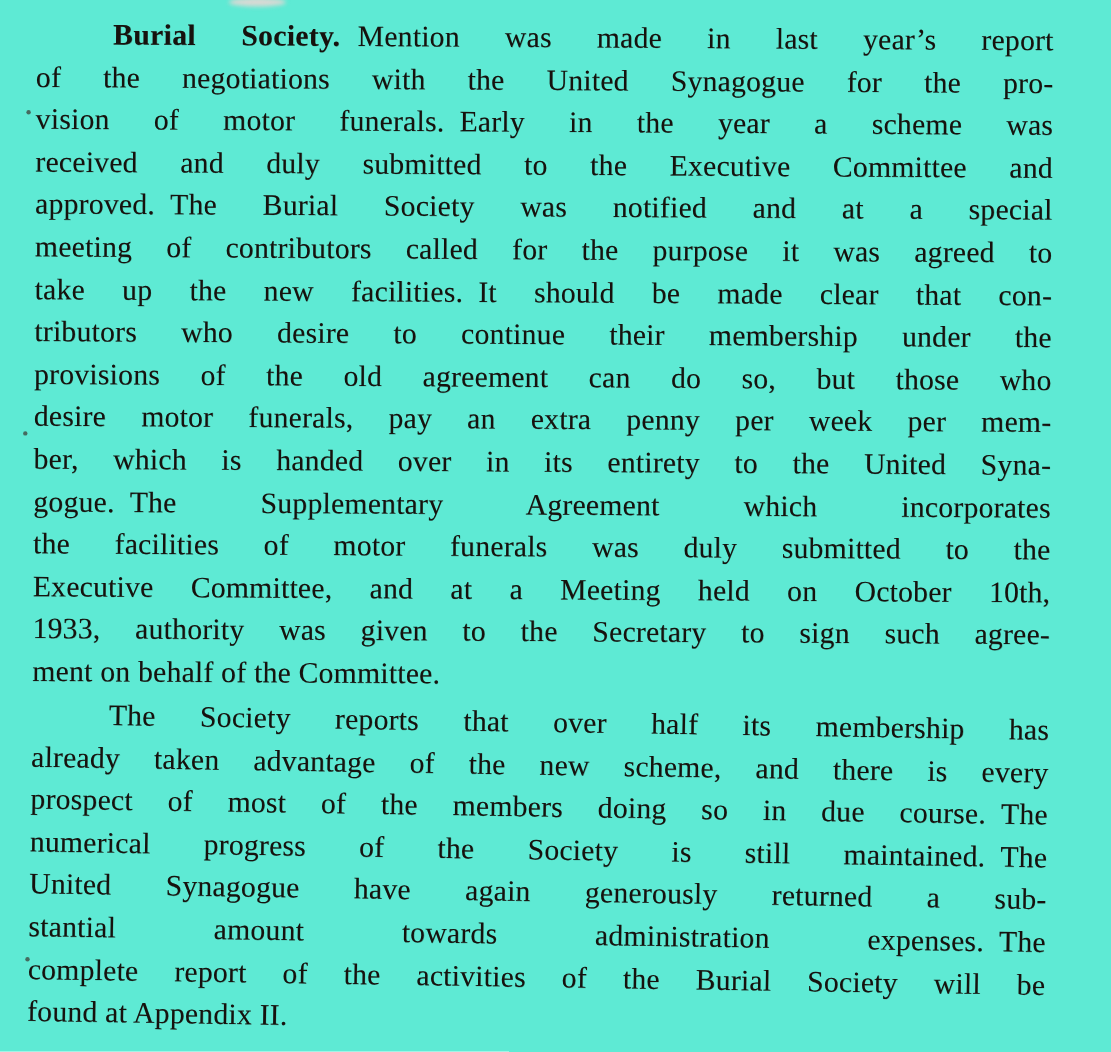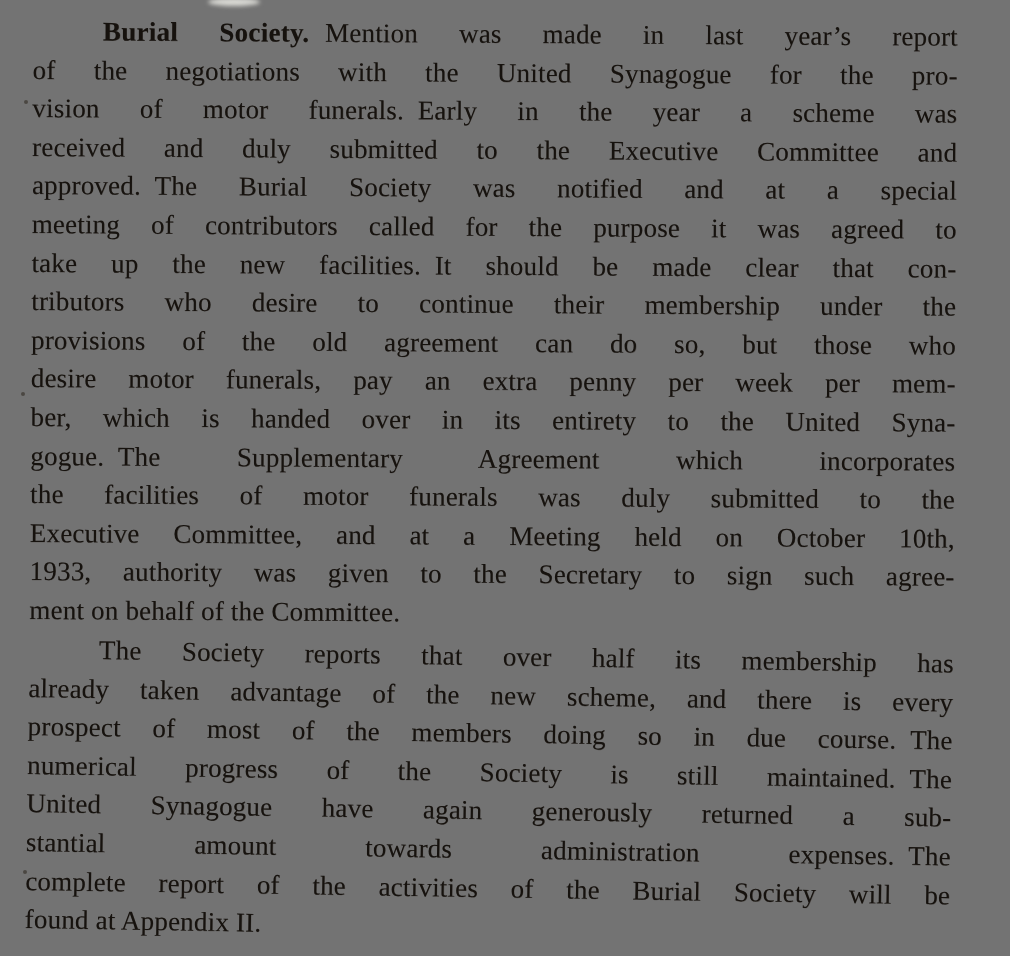--- a/index.html
+++ b/index.html
@@ -3,21 +3,21 @@
 <meta charset="utf-8">
 <style>
   html, body {
     margin: 0;
     padding: 0;
   }
   .page {
     position: relative;
     width: 1010px;
     height: 956px;
-    background: #737373;
+    background: #5eead4;
     overflow: hidden;
     font-family: "Liberation Serif", "DejaVu Serif", serif;
     color: #16120e;
   }
   .sheet {
     position: absolute;
     top: 12px;
     left: 33px;
     width: 925px;
     transform: rotate(0.35deg);

